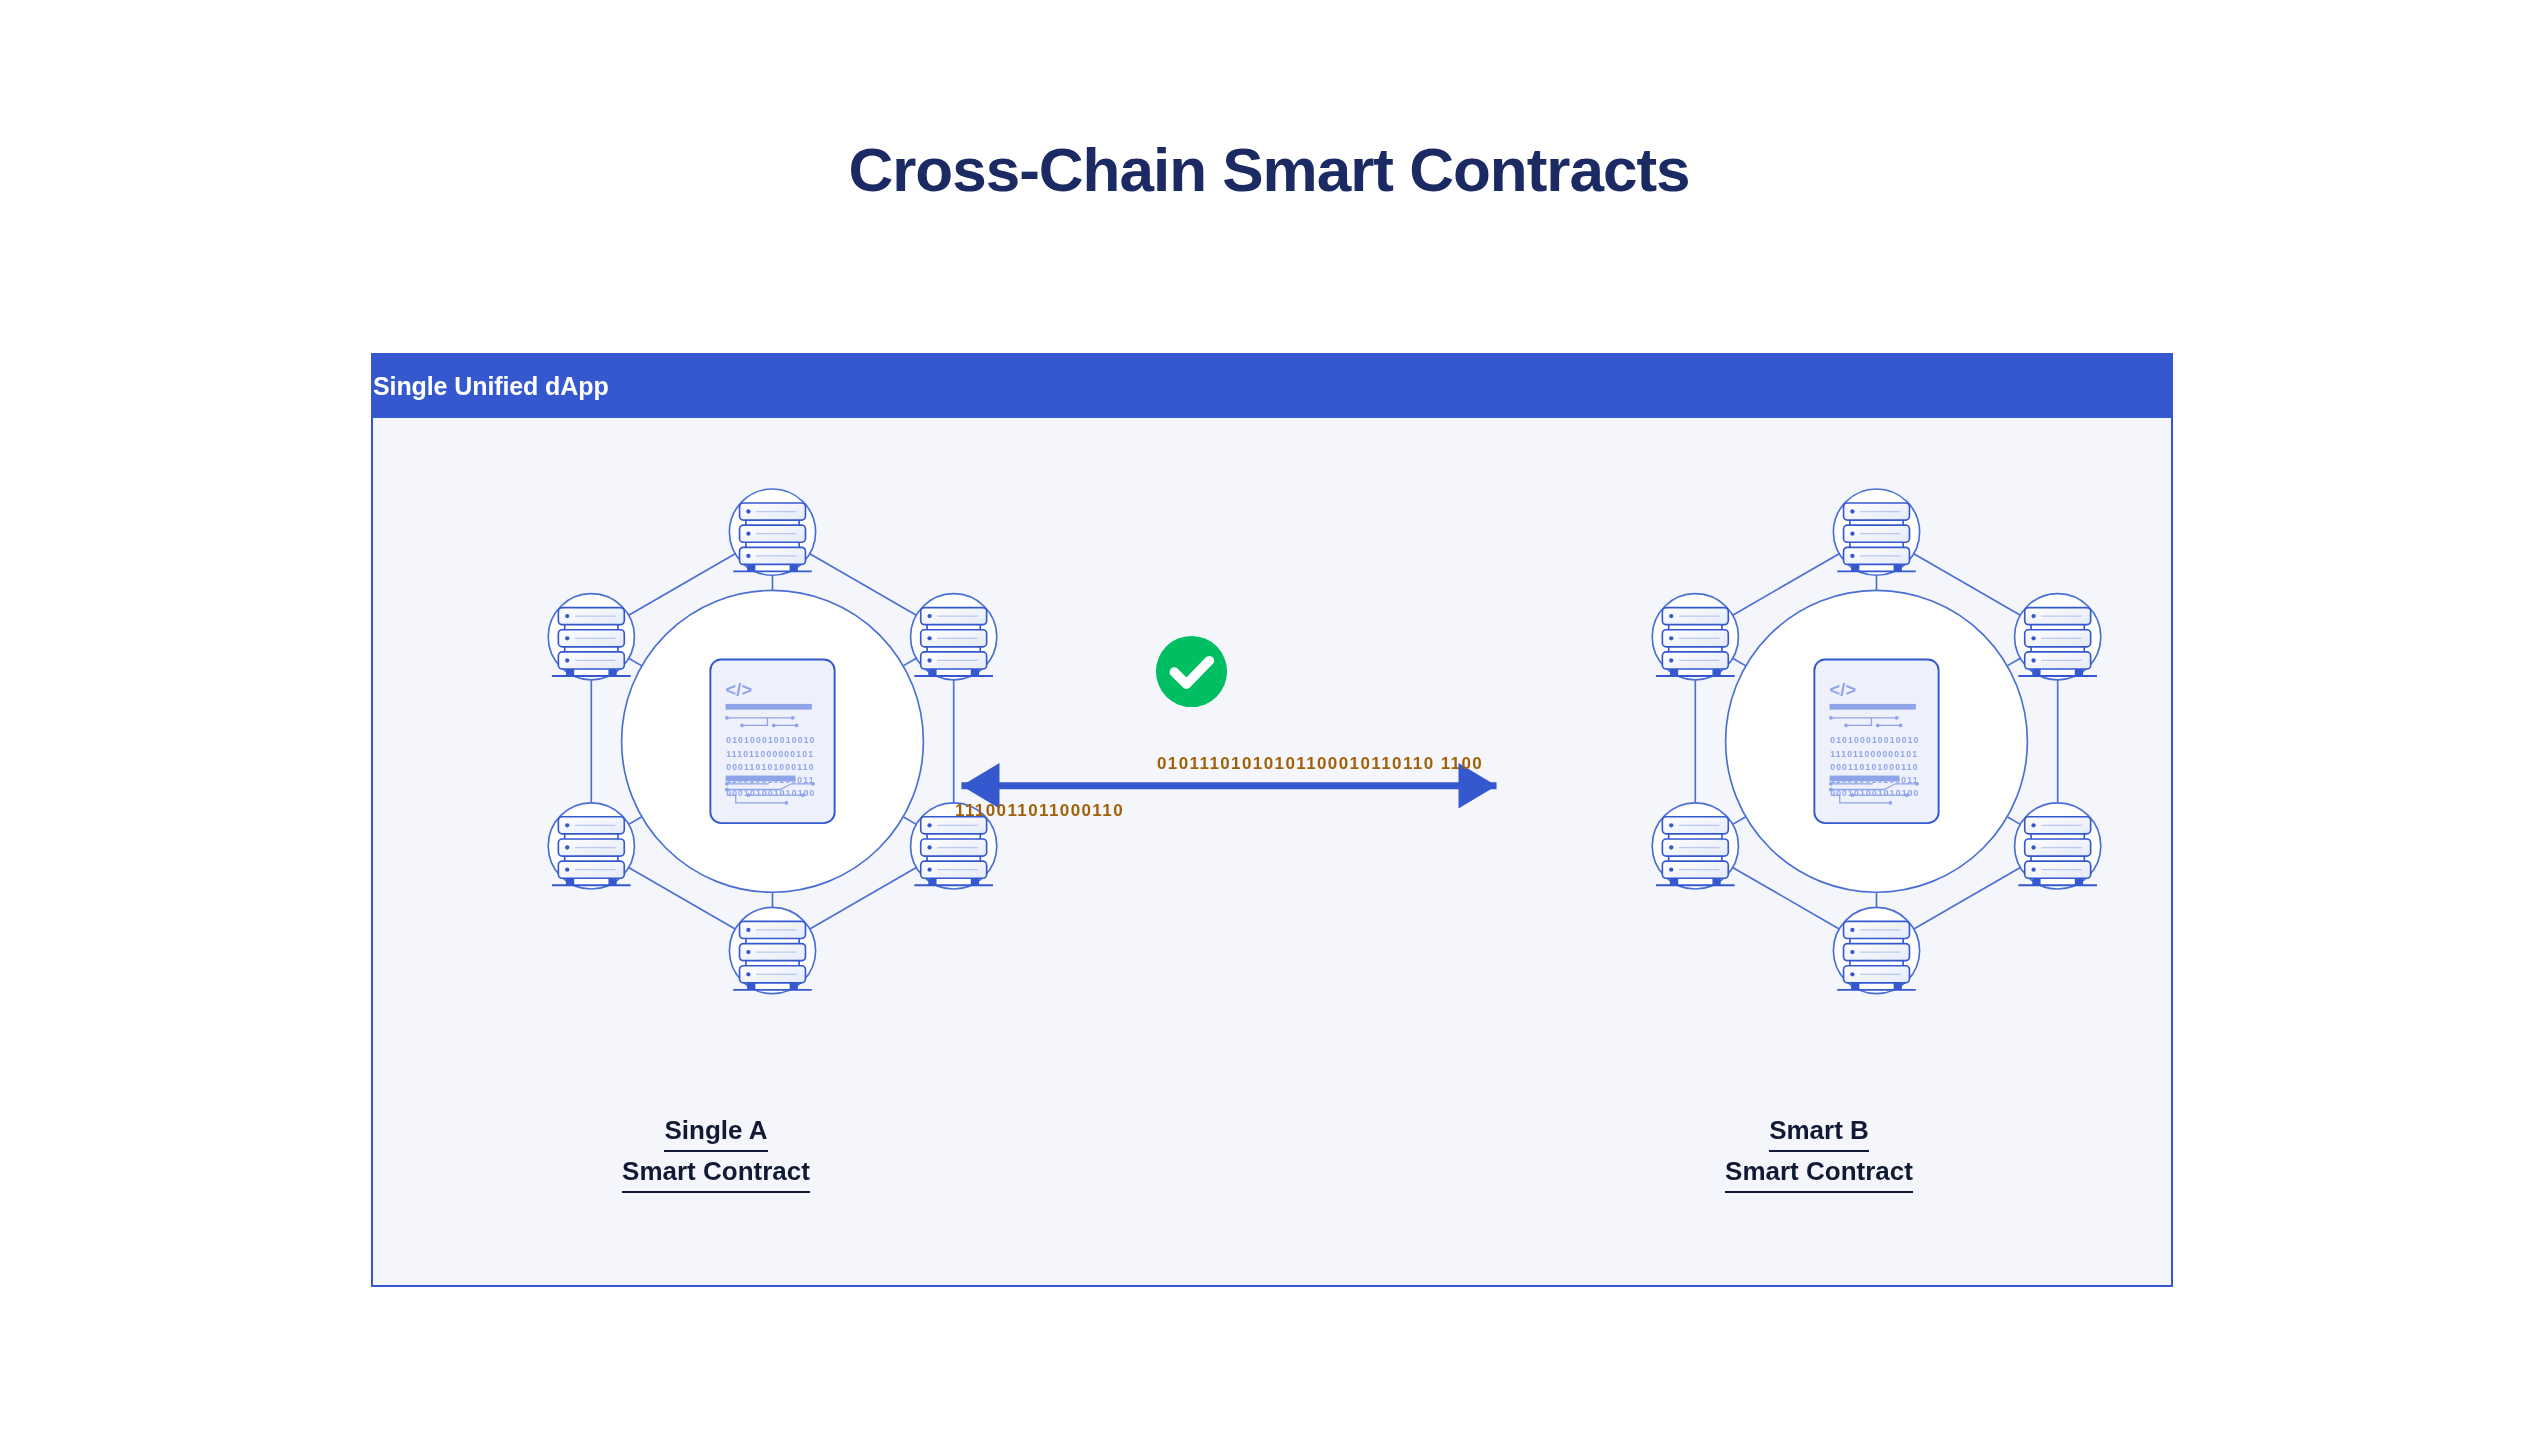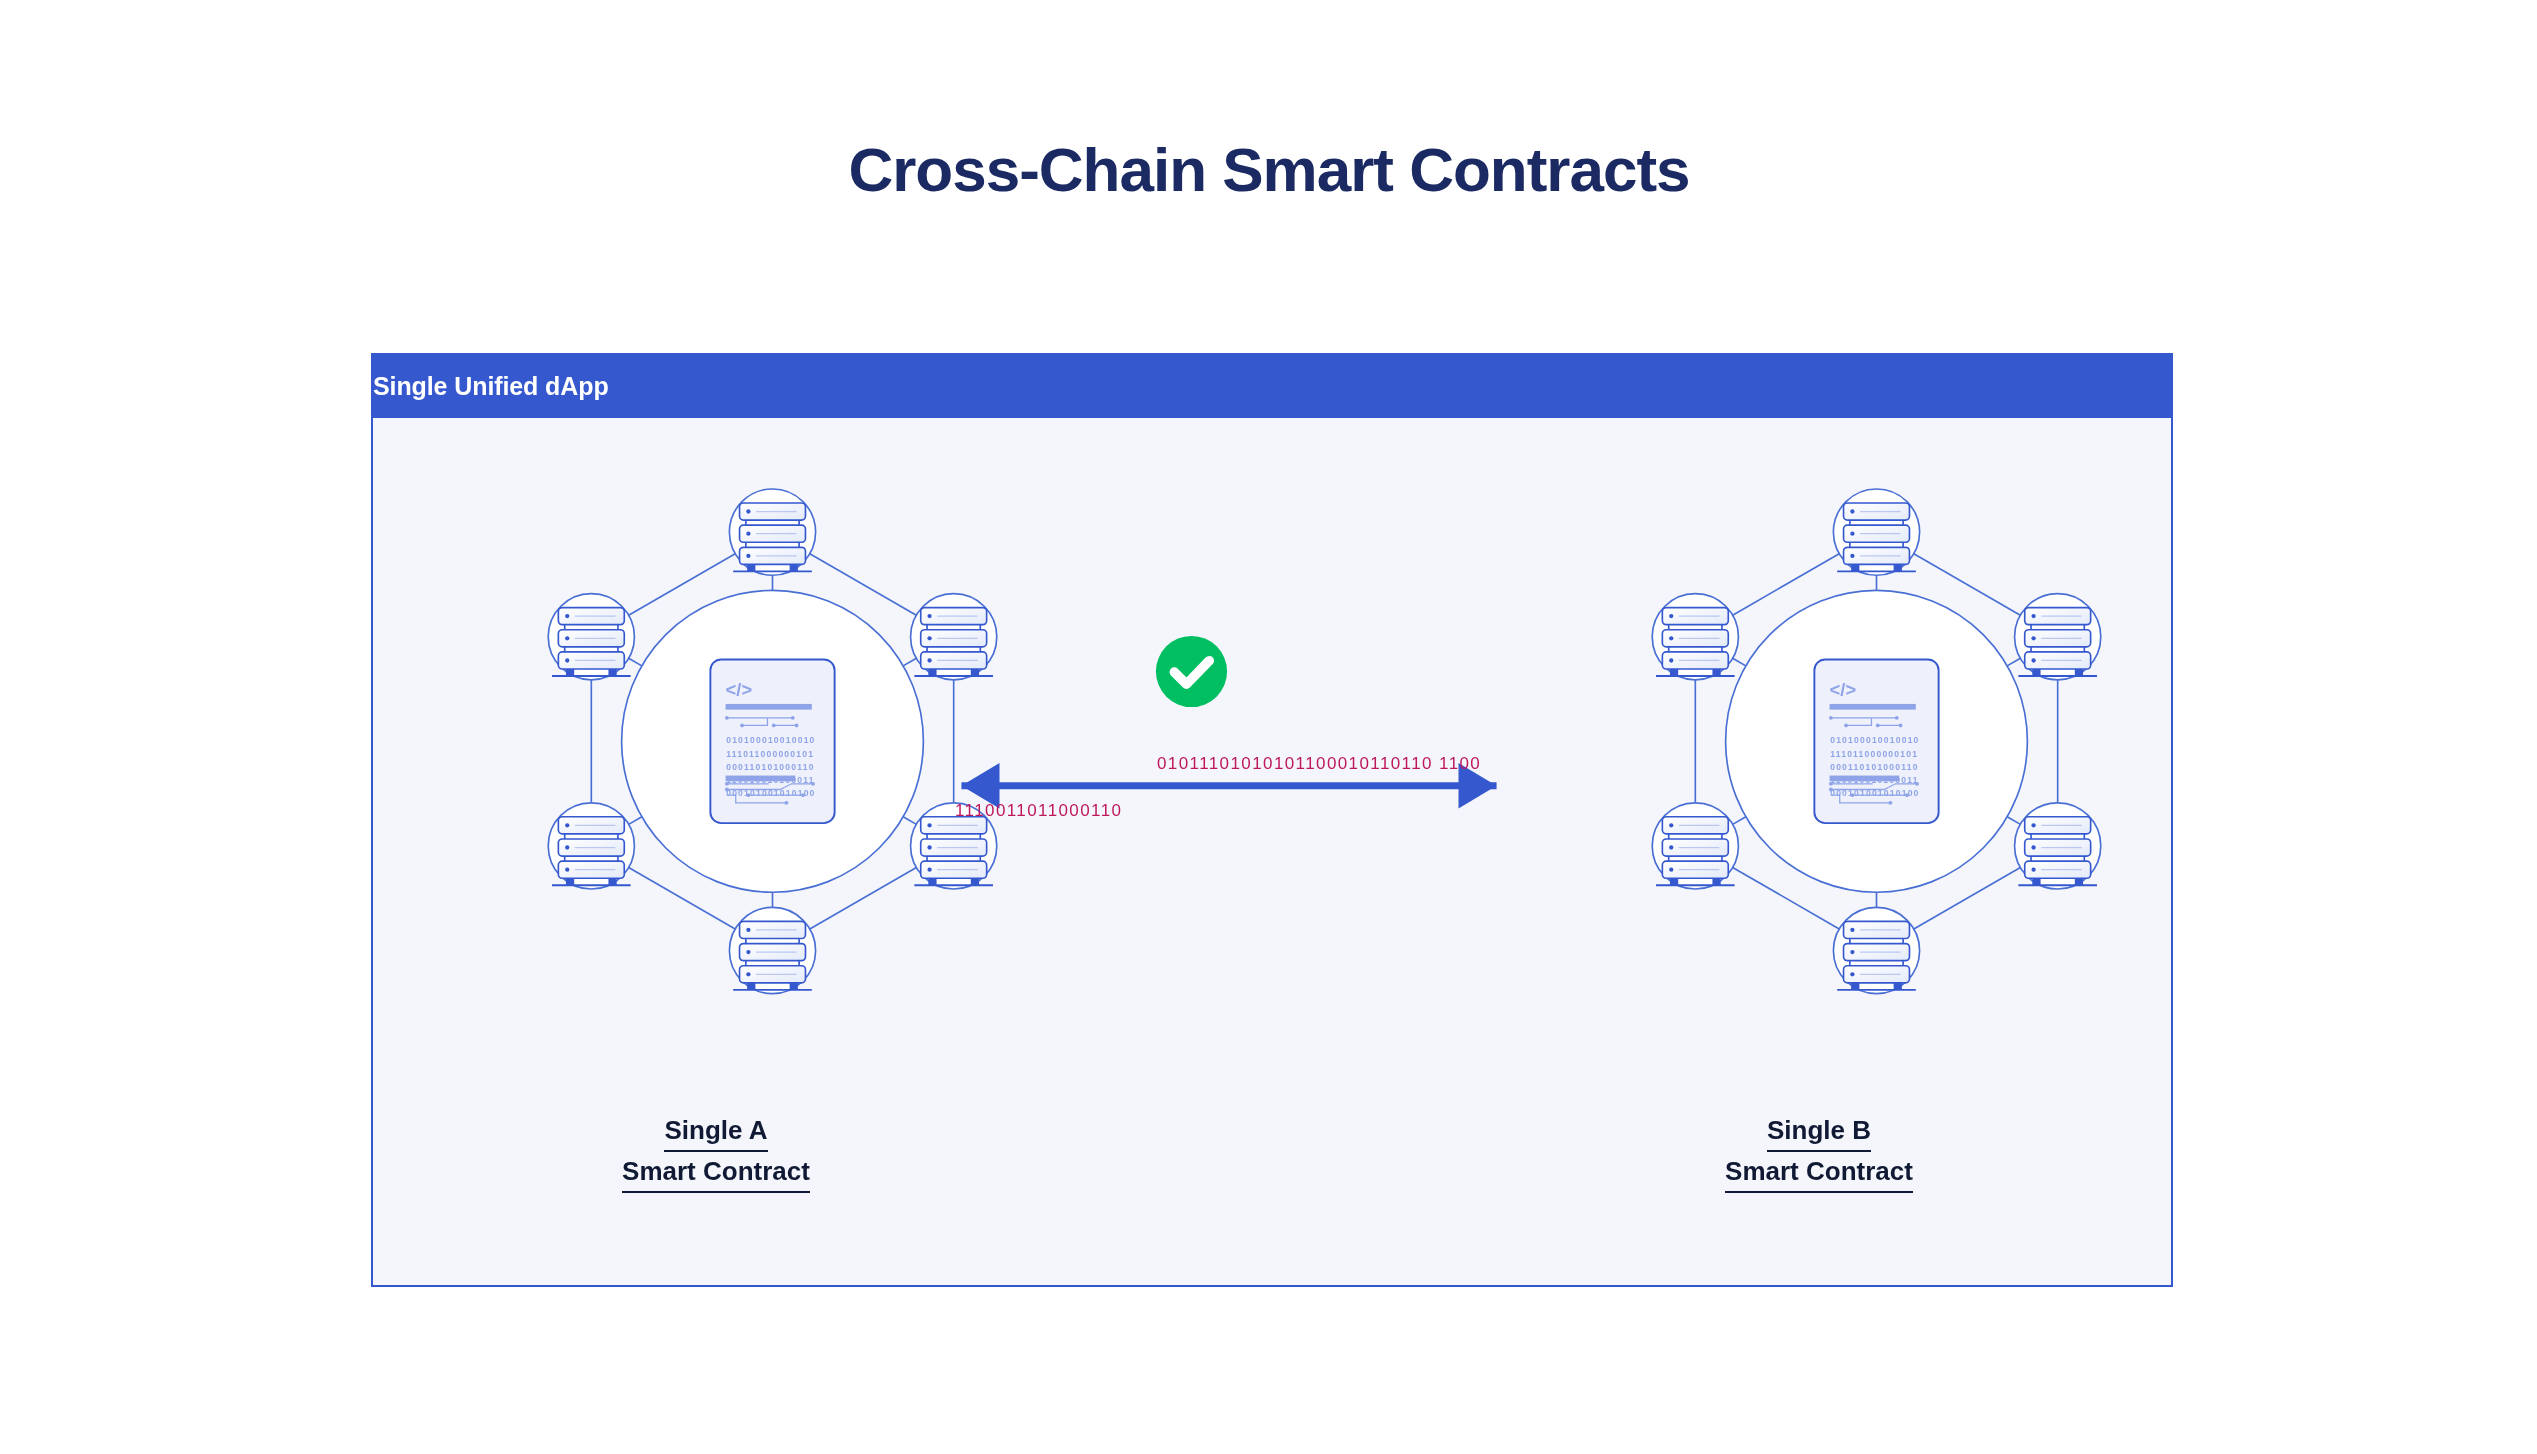--- a/index.html
+++ b/index.html
@@ -54,22 +54,22 @@
   .chain-label span{
     display:inline-block;
     border-bottom:2.5px solid #111a35;
     padding-bottom:1.3px;
   }
   .chain-label .l2{margin-top:2px;}
 
   
   .bridge{position:absolute;left:952px;top:622px;width:634px;height:216px;}
   .bin-text{
-    position:absolute;color:#be185d;
-    font-size:17px;font-weight:normal;letter-spacing:1.4px;
+    position:absolute;color:#a16207;
+    font-size:17px;font-weight:bold;letter-spacing:1.4px;
     white-space:nowrap;
     font-family:"Liberation Sans","DejaVu Sans",sans-serif;
   }
   .bin-top{left:245px;top:127px;}
   .bin-bottom{left:43px;top:174px;}
   .check{
     position:absolute;left:235px;top:0px;width:89px;height:89px;
   }
 </style>
 </head>
@@ -448,21 +448,21 @@
             </g>
           </svg>
         </div>
 
       <div class="chain-label" style="left:121px;top:695px;">
         <span>Single A</span><br>
         <span class="l2">Smart Contract</span>
       </div>
 
       <div class="chain-label" style="left:1224px;top:695px;">
-        <span>Single B</span><br>
+        <span>Smart B</span><br>
         <span class="l2">Smart Contract</span>
       </div>
 
       <div class="bridge" style="left:539px;top:209px;">
 
         <svg width="634" height="216" viewBox="0 0 1000 340">
           <line x1="78" y1="250" x2="922" y2="250" stroke="#3558cf" stroke-width="11"></line>
           <polygon points="78,250 138,214 138,286" fill="#3558cf"></polygon>
           <polygon points="922,250 862,214 862,286" fill="#3558cf"></polygon>
         </svg>

